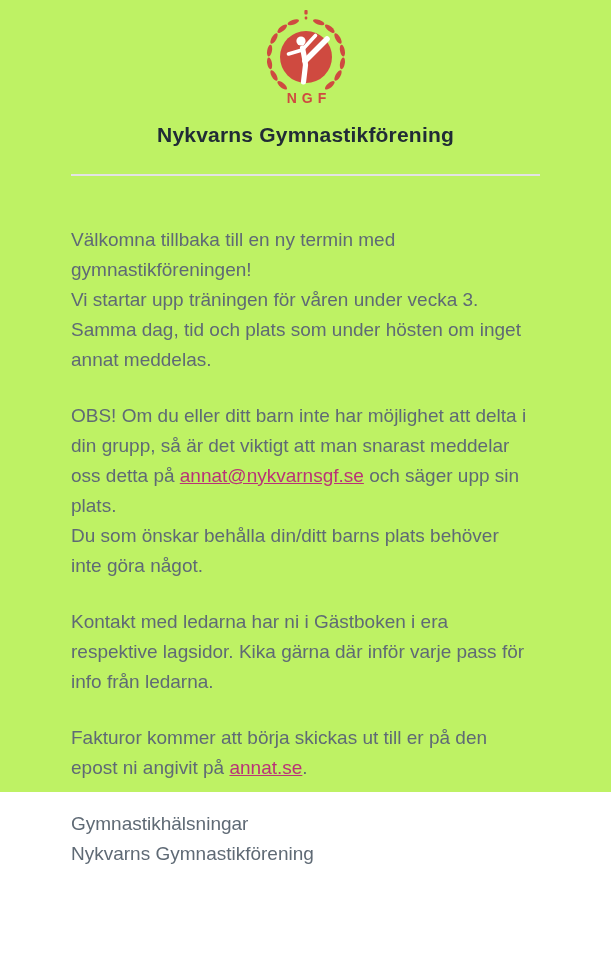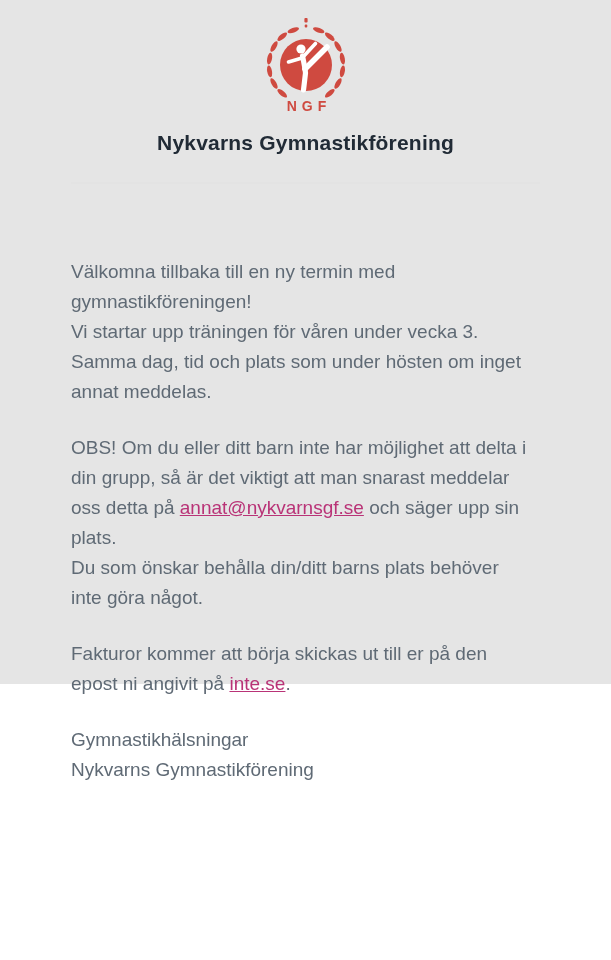--- a/index.html
+++ b/index.html
@@ -12,23 +12,23 @@
   * { margin: 0; padding: 0; box-sizing: border-box; }
   html, body { background: #ffffff; }
   body {
     width: 611px;
     height: 960px;
     font-family: "Liberation Sans", "DejaVu Sans", sans-serif;
     overflow: hidden;
   }
   .page {
     width: 611px;
-    height: 684px;
-    background: #e5e5e5;
-    padding-top: 12px;
+    height: 792px;
+    background: #bef264;
+    padding-top: 4px;
   }
   .logo-wrap {
     display: flex;
     justify-content: center;
   }
   .logo-wrap svg { display: block; color: var(--logo-red); }
   .title {
     margin-top: 14px;
     text-align: center;
     font-size: 21px;
@@ -37,21 +37,20 @@
     color: var(--title-color);
     letter-spacing: 0.2px;
   }
   .divider {
     border: none;
     border-top: 2px solid var(--divider-color);
     margin: 26px 71px 0 71px;
   }
   .body-text {
     padding: 49px 71px 0 71px;
-    margin-top: 24px;
   }
   .para {
     font-size: 19px;
     line-height: 30px;
     color: var(--body-color);
     margin-bottom: 26px;
     white-space: nowrap;
   }
   .para a {
     color: var(--link-color);
@@ -109,17 +108,18 @@
     </svg>
   </div>
 
   <div class="title">Nykvarns Gymnastikförening</div>
 
   <hr class="divider">
 
   <div class="body-text">
       <p class="para">Välkomna tillbaka till en ny termin med<br>gymnastikföreningen!<br>Vi startar upp träningen för våren under vecka 3.<br>Samma dag, tid och plats som under hösten om inget<br>annat meddelas.</p>
       <p class="para">OBS! Om du eller ditt barn inte har möjlighet att delta i<br>din grupp, så är det viktigt att man snarast meddelar<br>oss detta på <a href="#">annat@nykvarnsgf.se</a> och säger upp sin<br>plats.<br>Du som önskar behålla din/ditt barns plats behöver<br>inte göra något.</p>
-      <p class="para">Fakturor kommer att börja skickas ut till er på den<br>epost ni angivit på <a href="#">inte.se</a>.</p>
+      <p class="para">Kontakt med ledarna har ni i Gästboken i era<br>respektive lagsidor. Kika gärna där inför varje pass för<br>info från ledarna.</p>
+      <p class="para">Fakturor kommer att börja skickas ut till er på den<br>epost ni angivit på <a href="#">annat.se</a>.</p>
       <p class="para">Gymnastikhälsningar<br>Nykvarns Gymnastikförening</p>
     </div>
 
 </div>
 
 </body></html>

